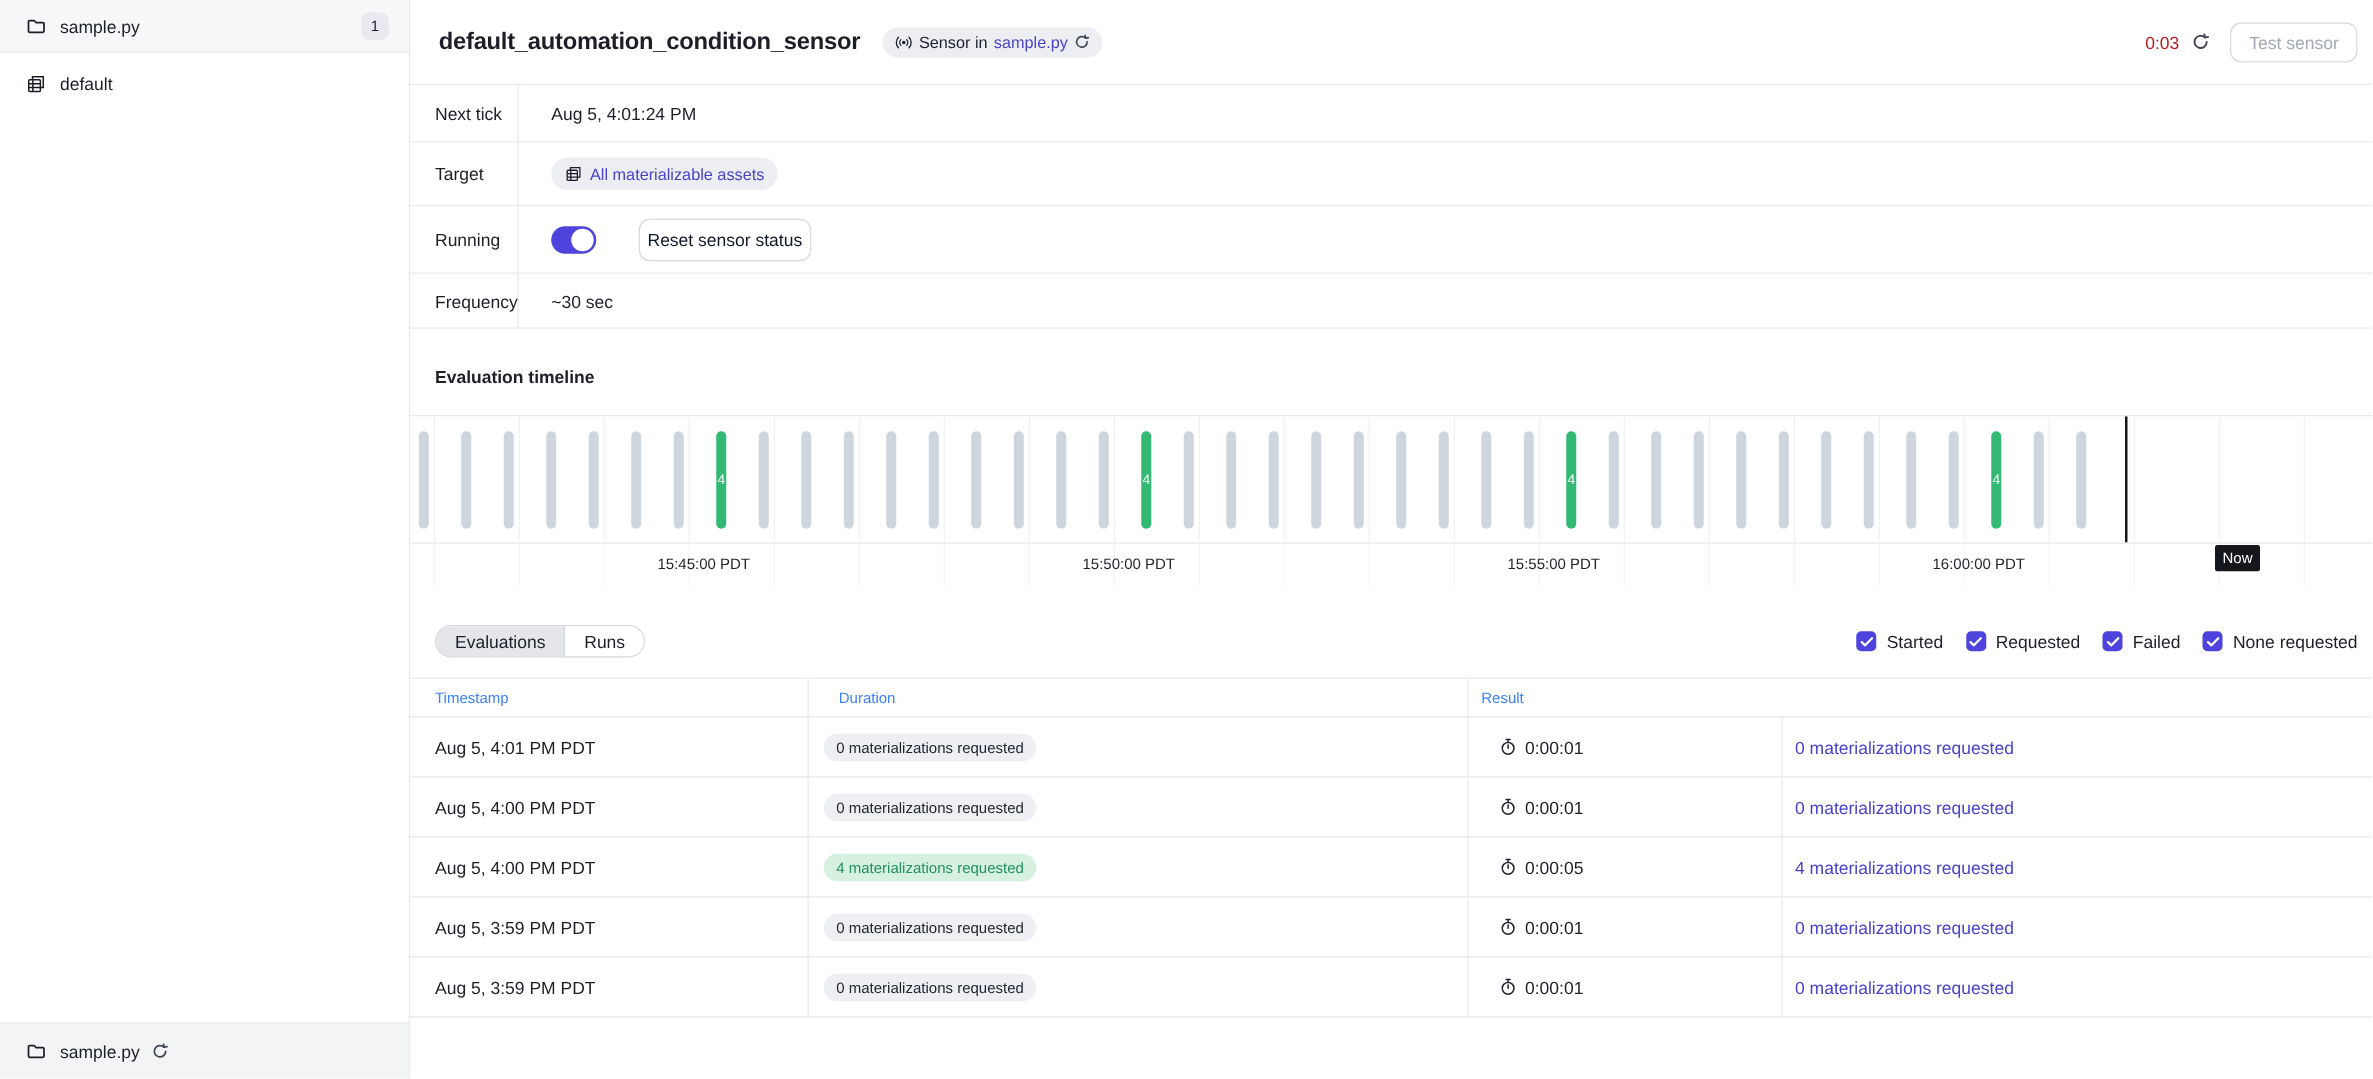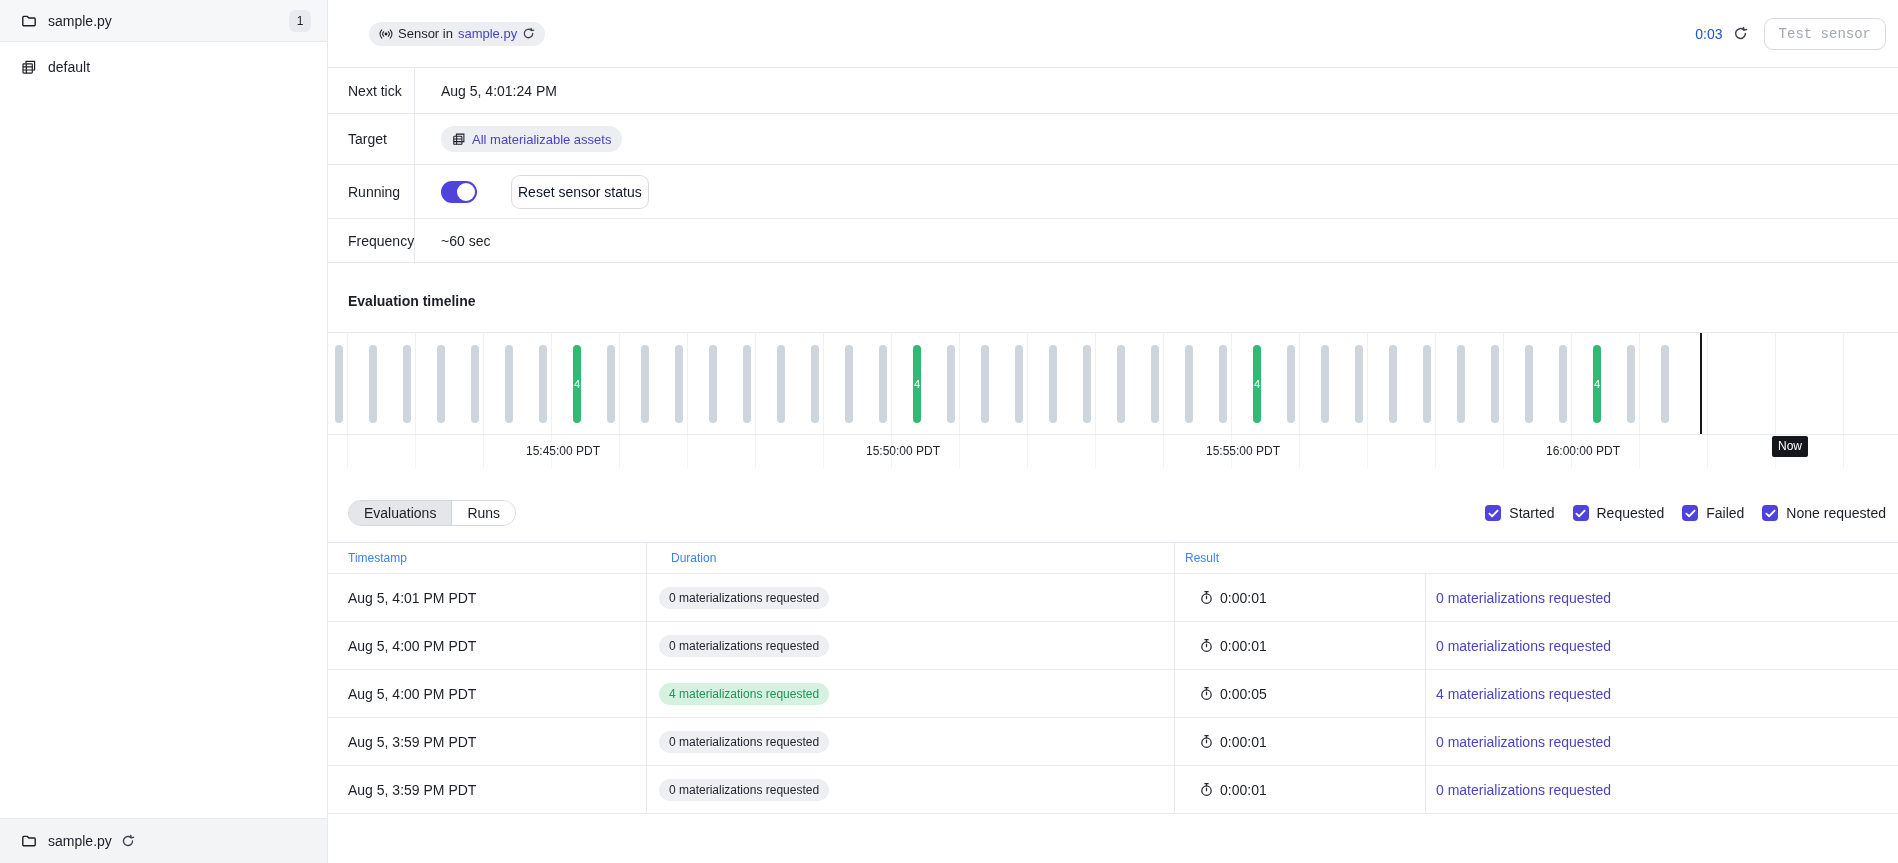--- a/index.html
+++ b/index.html
@@ -26,24 +26,24 @@
   
   .main { flex:1; position:relative; height:100%; overflow:hidden; }
 
   .hdr { height:67px; display:flex; align-items:center; padding:0 12px 0 23px; }
   .hdr-title { font-size:19px; font-weight:700; letter-spacing:-0.2px; }
   .sensor-badge { margin-left:18px; height:24px; background:#eceef2; border-radius:12px;
     display:flex; align-items:center; padding:0 10px; font-size:13px; color:#1c1f27; gap:5px; }
   .sensor-badge .lnk { color:#4843c9; text-decoration:none; cursor:pointer; }
   .sensor-badge .refresh { width:13px; height:13px; color:#3f4550; cursor:pointer; }
   .hdr-spacer { flex:1; }
-  .countdown { font-size:14px; color:#1d4ed8; margin-right:10px;margin-left:28px; }
+  .countdown { font-size:14px; color:#b91c1c; margin-right:10px;margin-left:28px; }
   .hdr-refresh { width:15px; height:15px; color:#3f4550; margin-right:16px; cursor:pointer; }
   .test-btn { height:32px; padding:0 14px; border:1px solid #d7dade; border-radius:9px;
-    background:#fff; color:#a3a8b1; font-size:14px; font-family:Liberation Mono, monospace; }
+    background:#fff; color:#a3a8b1; font-size:14px; font-family:Liberation Sans, sans-serif; }
 
   
   .info { border-top:1px solid #e7e9ee; }
   .info-row { display:flex; border-bottom:1px solid #e7e9ee; align-items:center; }
   .info-label { width:87px; flex:none; padding-left:20px; align-self:stretch;
     display:flex; align-items:center; border-right:1px solid #e7e9ee; }
   .info-val { padding-left:26px; display:flex; align-items:center; gap:12px; }
   .gray-pill { background:#edeff3; border-radius:12px; font-size:12px; padding:4px 10px; color:#23262e; }
   .target-pill { background:#eceef2; border-radius:13px; height:26px; display:flex; align-items:center;
     gap:6px; padding:0 11px; cursor:pointer; }
@@ -155,20 +155,21 @@
       <span class="label">sample.py</span>
       <svg class="icon14" style="color:#3f4550" viewBox="0 0 16 16">
           <use href="#i-refresh"></use>
         </svg>
     </div>
   </div>
 
   <div class="main">
 
     <div class="hdr">
+      <span class="hdr-title">default_automation_condition_sensor</span>
       <span class="sensor-badge">
         <svg class="icon14" viewBox="0 0 16 16">
             <use href="#i-sensor"></use>
           </svg>
         <span>Sensor in</span>
         <a class="lnk">sample.py</a>
         <svg class="refresh" viewBox="0 0 16 16">
             <use href="#i-refresh"></use>
           </svg>
       </span>
@@ -203,21 +204,21 @@
         <div class="info-val">
           <span class="toggle">
               <span class="knob"></span>
             </span>
           <button class="reset-btn">Reset sensor status</button>
         </div>
       </div>
       <div class="info-row" style="height:44px">
         <div class="info-label">Frequency</div>
         <div class="info-val">
-            <span>~60 sec</span>
+            <span>~30 sec</span>
           </div>
       </div>
     </div>
 
     <div>
       <div class="tl-title">Evaluation timeline</div>
       <div class="chart" id="chart">
           <div class="gridline" style="left: 19px;"></div>
           <div class="gridline" style="left: 87px;"></div>
           <div class="gridline" style="left: 155px;"></div>

